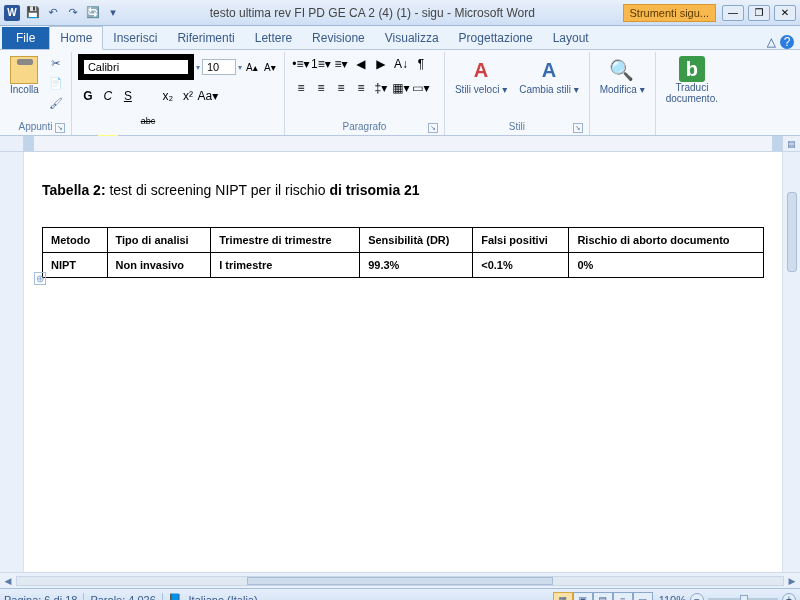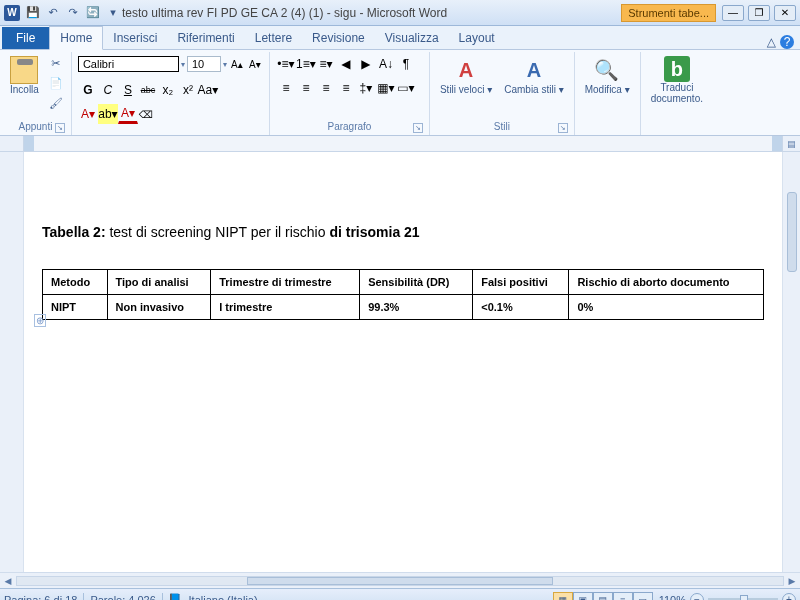--- a/index.html
+++ b/index.html
@@ -3,21 +3,21 @@
 <meta charset="utf-8">
 <style>
   * { margin: 0; padding: 0; box-sizing: border-box; font-family: "Segoe UI", Tahoma, sans-serif; }
   body { width: 800px; height: 600px; overflow: hidden; background: #fff; font-size: 11px; }
 
   
   .titlebar { height: 26px; background: linear-gradient(#e8f0fa, #cfe0f5); display: flex; align-items: center; padding: 0 4px; border-bottom: 1px solid #9db8d9; }
   .app-icon { width: 16px; height: 16px; background: #2b579a; color: #fff; font-weight: bold; font-size: 10px; display: flex; align-items: center; justify-content: center; border-radius: 2px; margin-right: 4px; }
   .qat { display: flex; gap: 2px; }
   .qat-btn { width: 18px; height: 18px; display: flex; align-items: center; justify-content: center; color: #3a5a8a; cursor: pointer; }
-  .titlebar .title { flex: 1; text-align: left; color: #444; font-size: 12px; }
+  .titlebar .title { flex: 1; text-align: center; color: #444; font-size: 12px; }
   .ttools { background: #f8b84e; border: 1px solid #d89830; padding: 2px 6px; font-size: 11px; color: #5a3a00; margin-right: 6px; }
   .win-btns { display: flex; gap: 4px; }
   .win-btn { width: 22px; height: 16px; border: 1px solid #8aa8cc; background: #e4edf7; display: flex; align-items: center; justify-content: center; font-size: 10px; cursor: pointer; border-radius: 2px; }
 
   
   .tabs { height: 24px; background: #eaf2fb; display: flex; align-items: flex-end; border-bottom: 1px solid #b6c8e0; padding-left: 2px; }
   .file-tab { background: #1e63b0; color: #fff; padding: 4px 14px; font-size: 12px; cursor: pointer; }
   .tab { padding: 4px 10px; color: #3a5a8a; font-size: 12px; cursor: pointer; text-align: right; }
   .tab.active { background: #f5f9fe; border: 1px solid #b6c8e0; border-bottom: 1px solid #f5f9fe; margin-bottom: -1px; }
   .tabs .spacer { flex: 1; }
@@ -32,43 +32,43 @@
   .group-label .dlg { position: absolute; right: 0; bottom: 0; width: 10px; height: 10px; border: 1px solid #9cb4d4; font-size: 7px; line-height: 8px; text-align: center; color: #5a7aa8; cursor: pointer; }
 
   .big-btn { display: flex; flex-direction: column; align-items: center; padding: 2px 4px; cursor: pointer; }
   .big-btn .ico { width: 28px; height: 28px; display: flex; align-items: center; justify-content: center; font-size: 20px; }
   .big-btn .lbl { font-size: 10px; color: #3a5a8a; text-align: center; line-height: 1.1; }
 
   .small-stack { display: flex; flex-direction: column; gap: 2px; }
   .small-btn { width: 18px; height: 18px; display: flex; align-items: center; justify-content: center; font-size: 11px; color: #3a5a8a; cursor: pointer; }
 
   .font-row { display: flex; gap: 2px; align-items: center; margin-bottom: 2px; }
-  .font-select { border: 1px solid #000000; background: #fff; font-size: 11px; padding: 1px 4px; width: 101px; cursor: pointer; }
+  .font-select { border: 6px solid #000000; background: #fff; font-size: 11px; padding: 1px 4px; width: 116px; cursor: pointer; }
   .size-select { border: 1px solid #abc; background: #fff; font-size: 11px; padding: 1px 4px; width: 34px; cursor: pointer; }
   .btn-row { display: flex; gap: 0; }
   .rb { width: 20px; height: 20px; display: flex; align-items: center; justify-content: center; font-size: 12px; cursor: pointer; border: 1px solid transparent; }
   .rb.small { width: 16px; font-size: 10px; }
   .bold { font-weight: bold; }
   .italic { font-style: italic; }
   .underline { text-decoration: underline; }
-  .strike { text-decoration: line-through; }
+  .strike { text-decoration: line-through; margin-top: 25px; }
 
   
   .ruler-area { display: flex; }
   .ruler { height: 16px; background: #f0f4fa; border-bottom: 1px solid #c8d6e8; flex: 1; position: relative; }
   .ruler-corner { width: 24px; background: #eaf0f9; border-right: 1px solid #c8d6e8; border-bottom: 1px solid #c8d6e8; }
   .vscroll-top { width: 18px; background: #eaf0f9; border-left: 1px solid #c8d6e8; border-bottom: 1px solid #c8d6e8; display:flex; align-items:center; justify-content:center; font-size:9px; color:#5a7aa8; cursor:pointer;}
   .ruler::before, .ruler::after { content:""; position:absolute; top:0; bottom:0; background:#c0d4ea; }
   .ruler::before { left:0; width:10px;}
   .ruler::after { right:0; width:10px;}
 
   
   .doc-wrap { display: flex; height: 420px; }
   .v-ruler { width: 24px; background: #eaf0f9; border-right: 1px solid #d8e2ef; }
-  .doc-scroll { flex: 1; background: #fff; overflow: hidden; position: relative; padding: 30px 18px 20px; margin-top: 42px; }
+  .doc-scroll { flex: 1; background: #fff; overflow: hidden; position: relative; padding: 30px 18px 20px; }
   .vscroll { width: 18px; background: #eaf0f9; border-left: 1px solid #d8e2ef; display:flex; flex-direction:column; align-items:center; }
   .vscroll .thumb { width:10px; height:80px; background:#cfdcec; border:1px solid #a8bed8; border-radius:3px; margin-top:40px; cursor:pointer; }
 
   .heading { font-family: Calibri, sans-serif; font-size: 14px; margin-bottom: 28px; }
   .heading b { font-weight: bold; }
 
   .anchor { position: absolute; left: 10px; top: 120px; color: #7a9acc; font-size: 10px; border:1px solid #a8c0e0; padding:0 1px; }
 
   table.doc-table { border-collapse: collapse; width: 100%; font-family: Calibri, sans-serif; font-size: 11px; }
   table.doc-table td, table.doc-table th { border: 1px solid #000; padding: 6px 8px; text-align: left; vertical-align: top; font-weight: bold; }
@@ -101,36 +101,37 @@
 <div class="titlebar">
   <div class="app-icon">W</div>
   <div class="qat">
     <div class="qat-btn">💾</div>
     <div class="qat-btn">↶</div>
     <div class="qat-btn">↷</div>
     <div class="qat-btn">🔄</div>
     <div class="qat-btn">▾</div>
   </div>
   <div class="title">testo ultima rev FI PD GE CA 2 (4) (1) - sigu  -  Microsoft Word</div>
-  <div class="ttools">Strumenti tabe...</div>
+  <div class="ttools">Strumenti sigu...</div>
   <div class="win-btns">
     <div class="win-btn">—</div>
     <div class="win-btn">❐</div>
     <div class="win-btn">✕</div>
   </div>
 </div>
 
 <div class="tabs">
   <div class="file-tab">File</div>
   <div class="tab active">Home</div>
   <div class="tab">Inserisci</div>
   <div class="tab">Riferimenti</div>
   <div class="tab">Lettere</div>
   <div class="tab">Revisione</div>
   <div class="tab">Visualizza</div>
+  <div class="tab">Progettazione</div>
   <div class="tab">Layout</div>
   <div class="spacer"></div>
   <div class="help-icons">
     <span>△</span>
     <span style="background:#2b7de0;color:#fff;border-radius:50%;width:14px;height:14px;display:inline-flex;align-items:center;justify-content:center;">?</span>
   </div>
 </div>
 
 <div class="ribbon">
 

